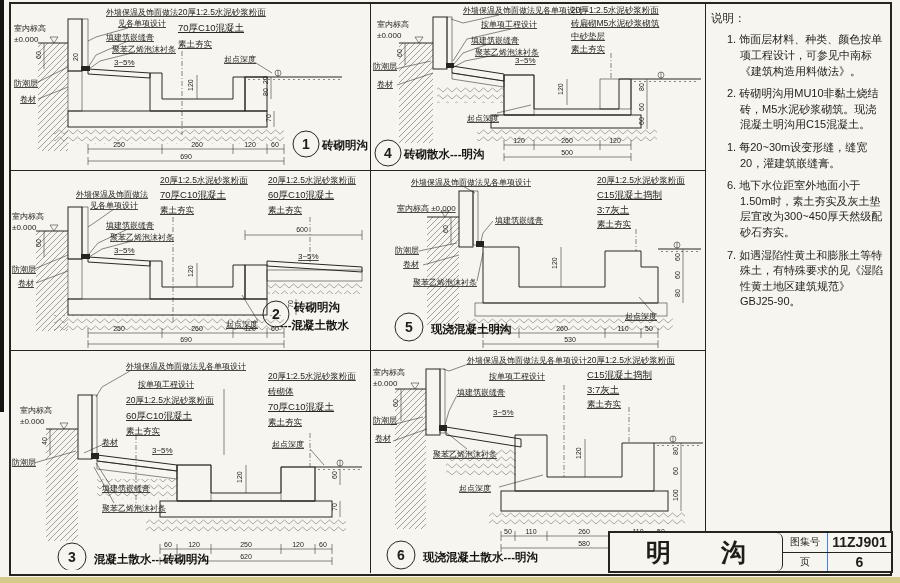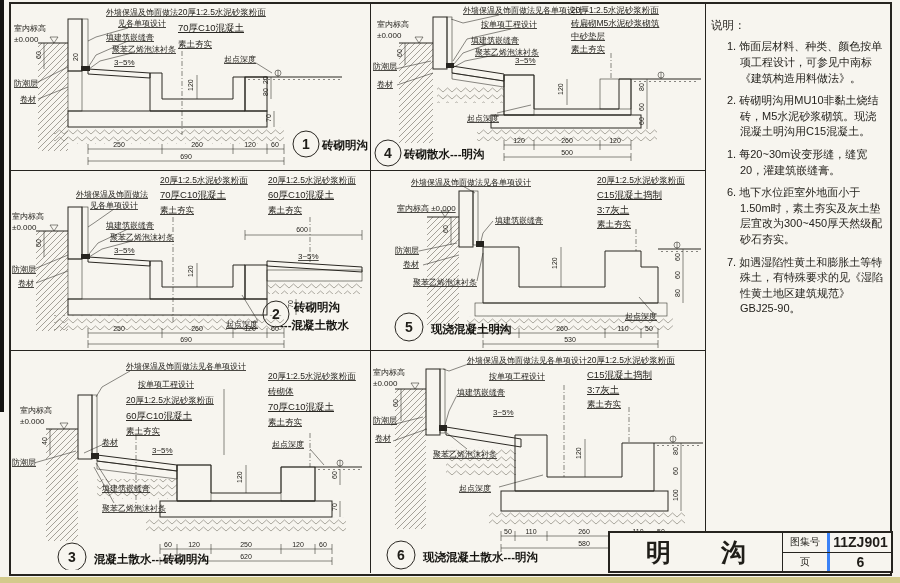--- a/index.html
+++ b/index.html
@@ -15,29 +15,29 @@
   svg .thin{stroke:#2b2823;stroke-width:.55;fill:none;}
   svg .dash{stroke:#2b2823;stroke-width:.55;fill:none;stroke-dasharray:5 2 1 2;}
   svg text{font-family:"Liberation Sans","DejaVu Sans",sans-serif;fill:#1f1d18;}
   svg .t{font-size:8px;}
   svg .u{text-decoration:underline;}
   svg .sp{font-size:8.5px;text-decoration:underline;}
   svg .big{font-size:9.5px;}
   svg .dim{font-size:7px;}
   svg .cap{font-size:11.5px;font-weight:700;fill:#14130f;}
   svg .num{font-size:14px;font-weight:600;}
-  .notes{position:absolute;left:711px;top:17px;width:176px;height:515px;font-size:11px;line-height:1.42;}
+  .notes{position:absolute;left:711px;top:10px;width:176px;height:515px;font-size:11px;line-height:1.42;}
   .notes .ttl{margin:0 0 6px 0;font-size:11.5px;}
   .notes p{margin:0 0 7px 16px;padding-left:13px;text-indent:-13px;}
   .tb{position:absolute;left:608px;top:531px;width:285px;height:42px;border:2px solid #26241f;box-sizing:border-box;display:flex;background:#f7f5ef;}
-  .tb .title{flex:1;display:flex;align-items:center;justify-content:center;font-size:25px;font-weight:700;white-space:pre;border-right:1.5px solid #26241f;}
+  .tb .title{flex:1;display:flex;align-items:center;justify-content:center;font-size:25px;font-weight:700;white-space:pre;border-right:1.5px solid #26241f;border-radius:6px;}
   .tb .meta{width:108px;display:flex;flex-direction:column;}
   .tb .row{flex:1;display:flex;align-items:center;}
   .tb .row+.row{border-top:1px solid #26241f;}
-  .tb .lab{width:44px;text-align:center;font-size:10px;border-right:3px solid #3b82f6;align-self:stretch;display:flex;align-items:center;justify-content:center;}
+  .tb .lab{width:44px;text-align:center;font-size:10px;border-right:1px solid #3b82f6;align-self:stretch;display:flex;align-items:center;justify-content:center;}
   .tb .val{flex:1;text-align:center;font-size:14px;font-weight:600;}
 </style>
 </head>
 <body>
 
 <div class="stage">
 
   <svg width="0" height="0" style="position:absolute" aria-hidden="true">
     <defs>
       <pattern id="hA" width="6" height="6" patternUnits="userSpaceOnUse">

